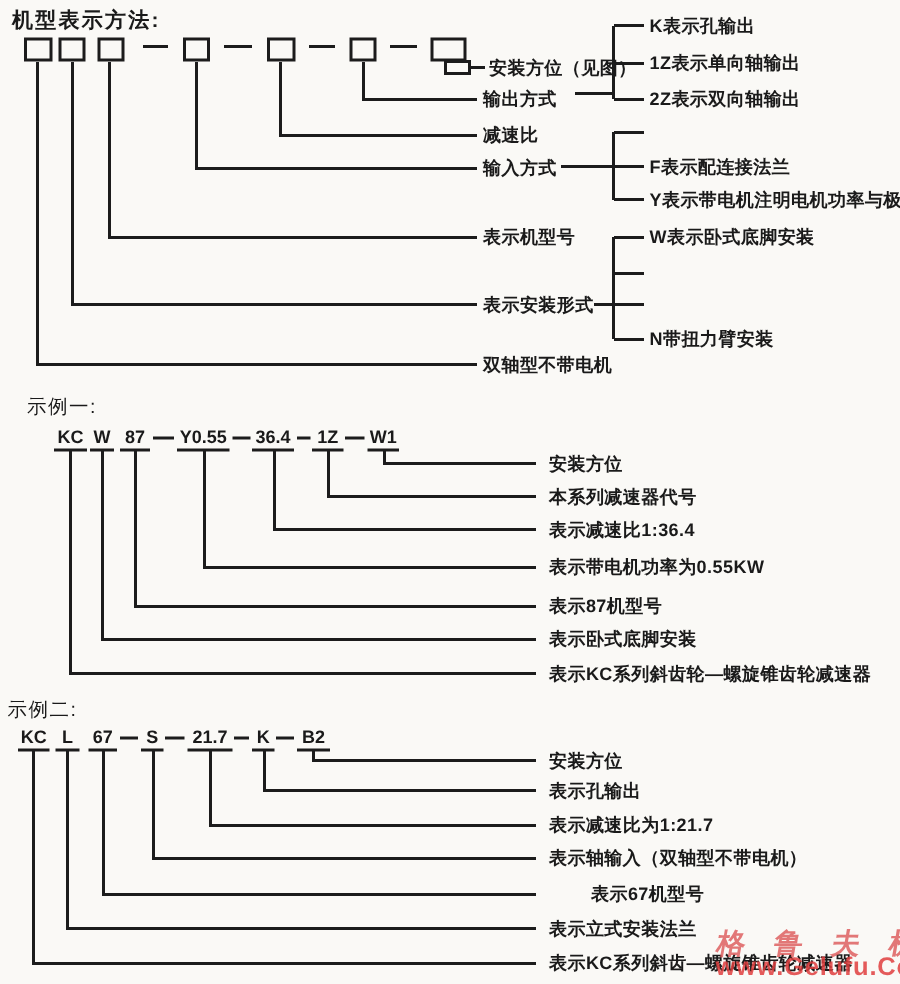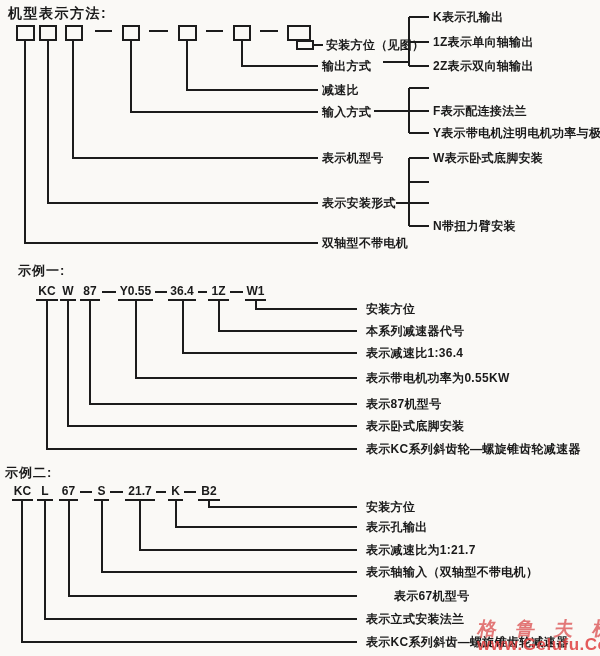--- a/index.html
+++ b/index.html
@@ -9,21 +9,21 @@
     font-family:"Liberation Sans","DejaVu Sans",sans-serif;
   }
   .lbl{
     position:absolute;font-size:12px;font-weight:bold;
     letter-spacing:.3px;white-space:nowrap;line-height:14px;
   }
   .title{
     position:absolute;font-size:14px;font-weight:bold;letter-spacing:1.5px;
   }
   .hd{
-    position:absolute;font-size:13px;font-weight:bold;letter-spacing:1px;
+    position:absolute;font-size:13px;font-weight:normal;letter-spacing:1px;
   }
   .box{
     position:absolute;border:2px solid #1c1c1c;box-sizing:border-box;
     background:transparent;
   }
   .tok{
     position:absolute;height:17px;box-sizing:border-box;
     border-bottom:2px solid #1c1c1c;
     font-size:12px;font-weight:bold;text-align:center;line-height:14px;
   }

